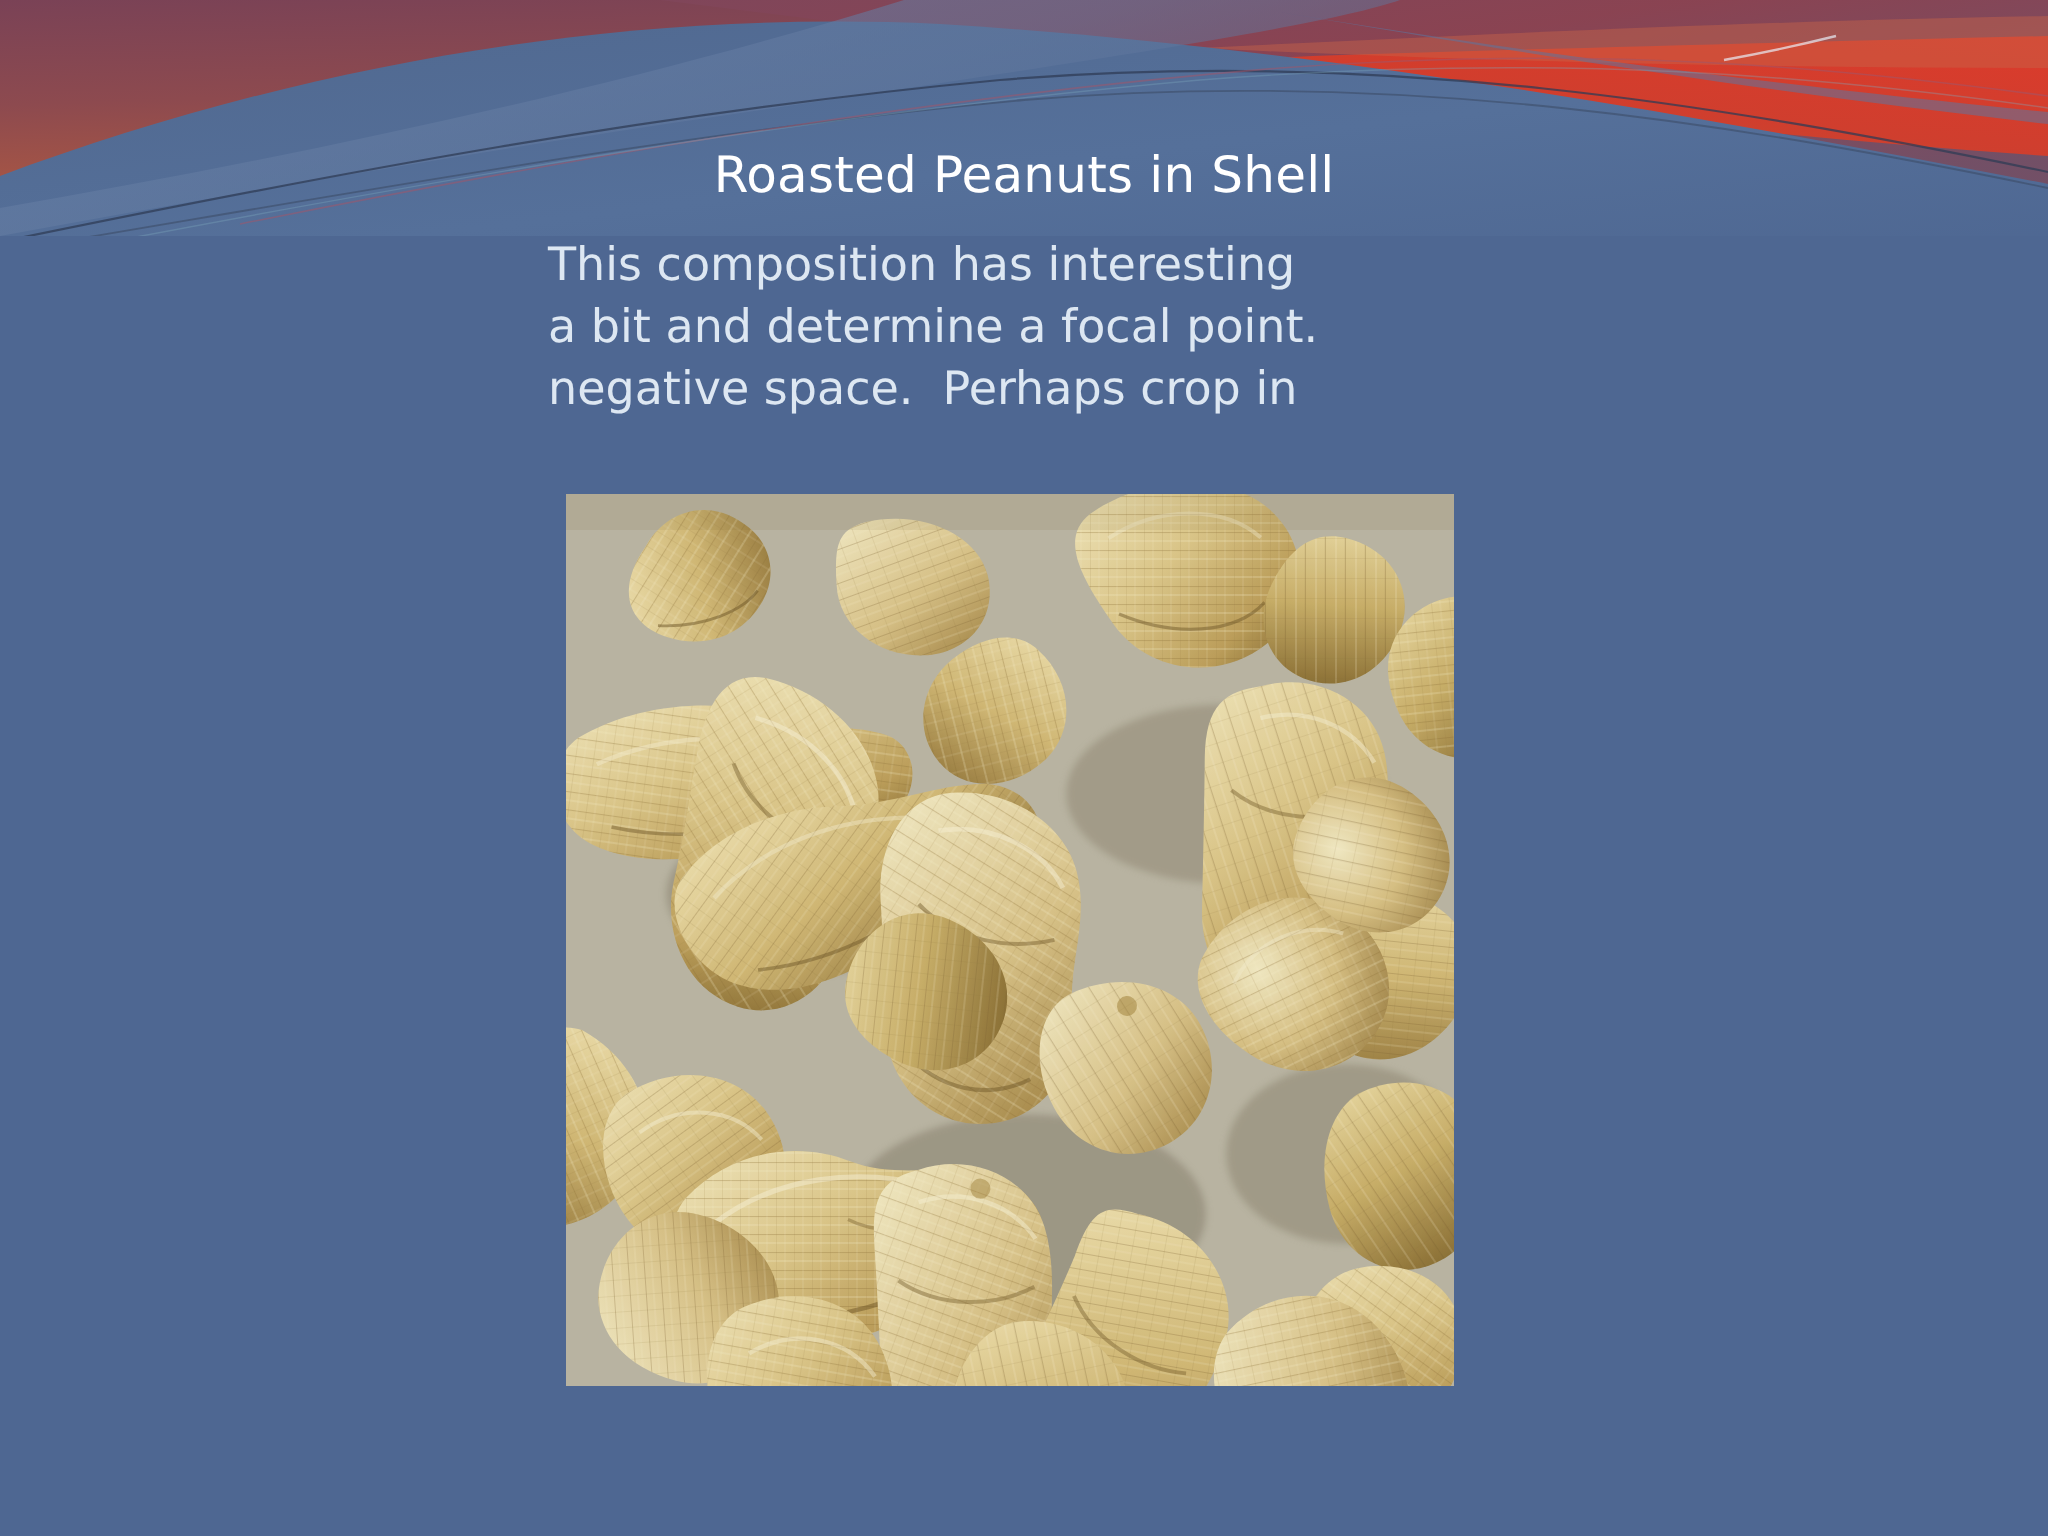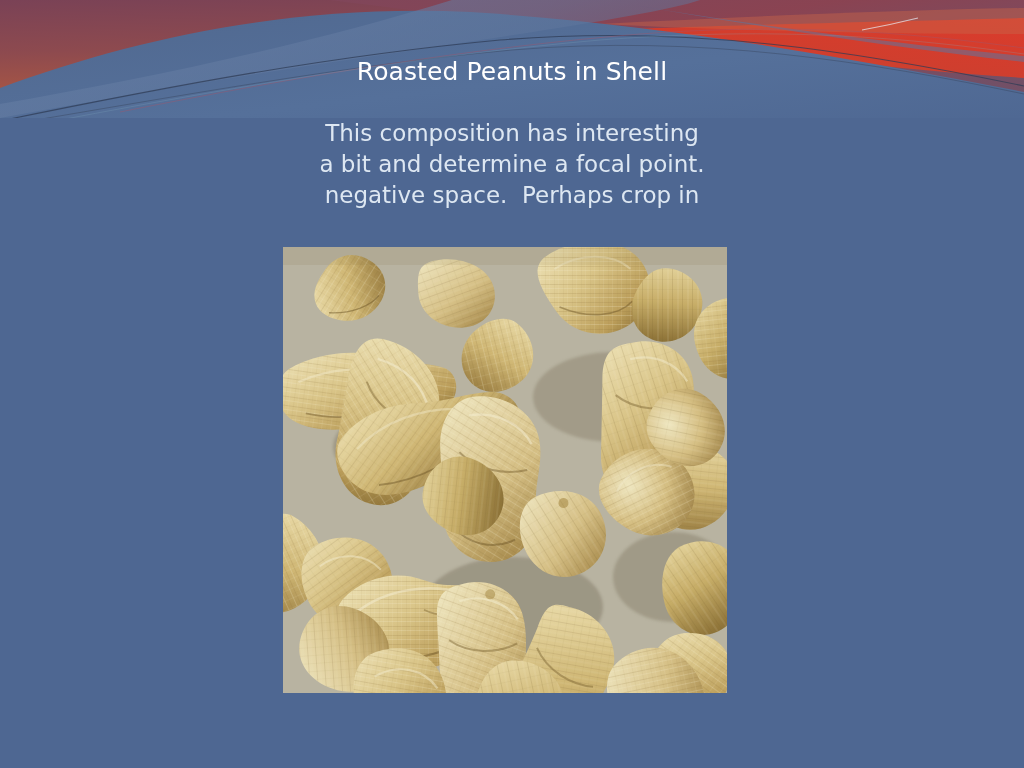--- a/index.html
+++ b/index.html
@@ -40,37 +40,37 @@
   
   .title-block {
     position: absolute;
     left: 0;
     top: 58px;
     width: 1024px;
     text-align: center;
   }
   .slide-title {
     display: inline-block;
-    margin: 0;
+    margin: 16px;
     font-family: "DejaVu Sans", sans-serif;
     font-size: 25px;
     font-weight: normal;
     line-height: 1.1;
     color: #ffffff;
     letter-spacing: 0.1px;
     white-space: nowrap;
   }
 
   
   .body-block {
     position: absolute;
-    left: 262px;
+    left: 274px;
     top: 118px;
     width: 500px;
-    text-align: center;
+    text-align: left;
   }
   .body-line {
     font-family: "DejaVu Sans", sans-serif;
     font-size: 23px;
     line-height: 31px;
     color: #dde7f2;
     white-space: pre;
   }
 
   

